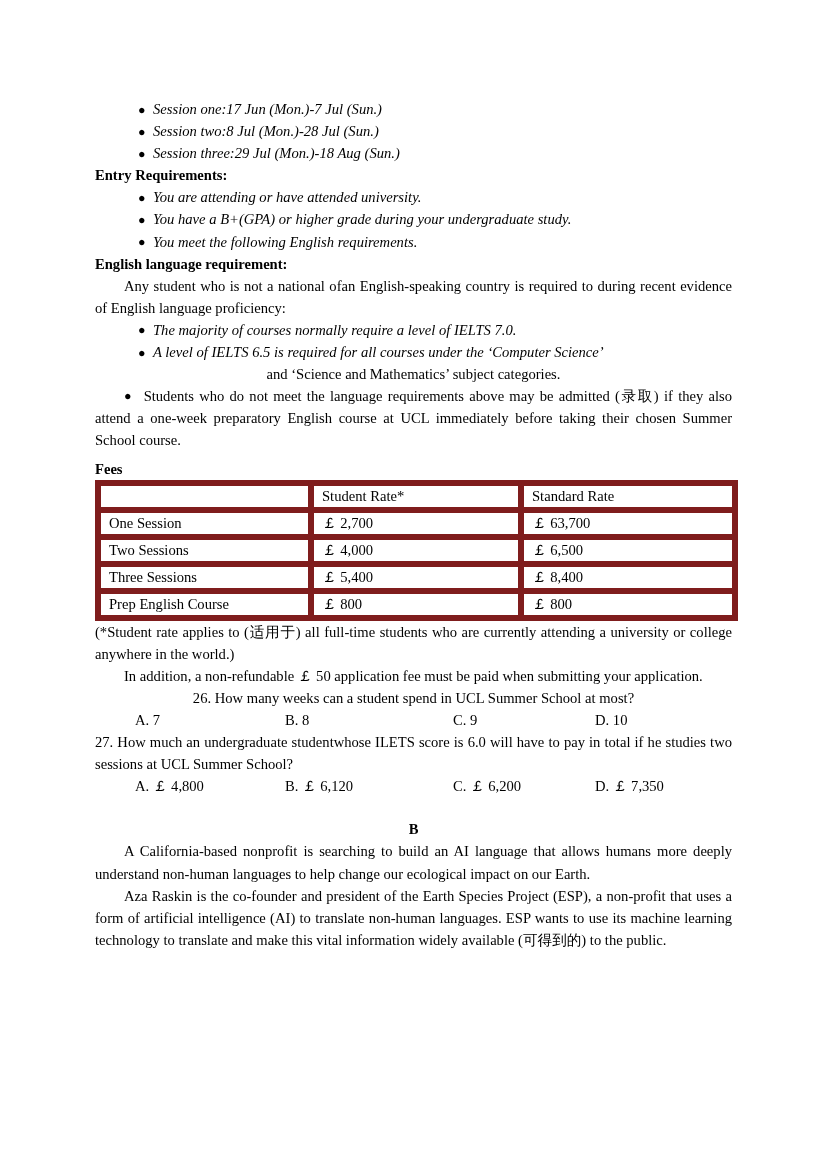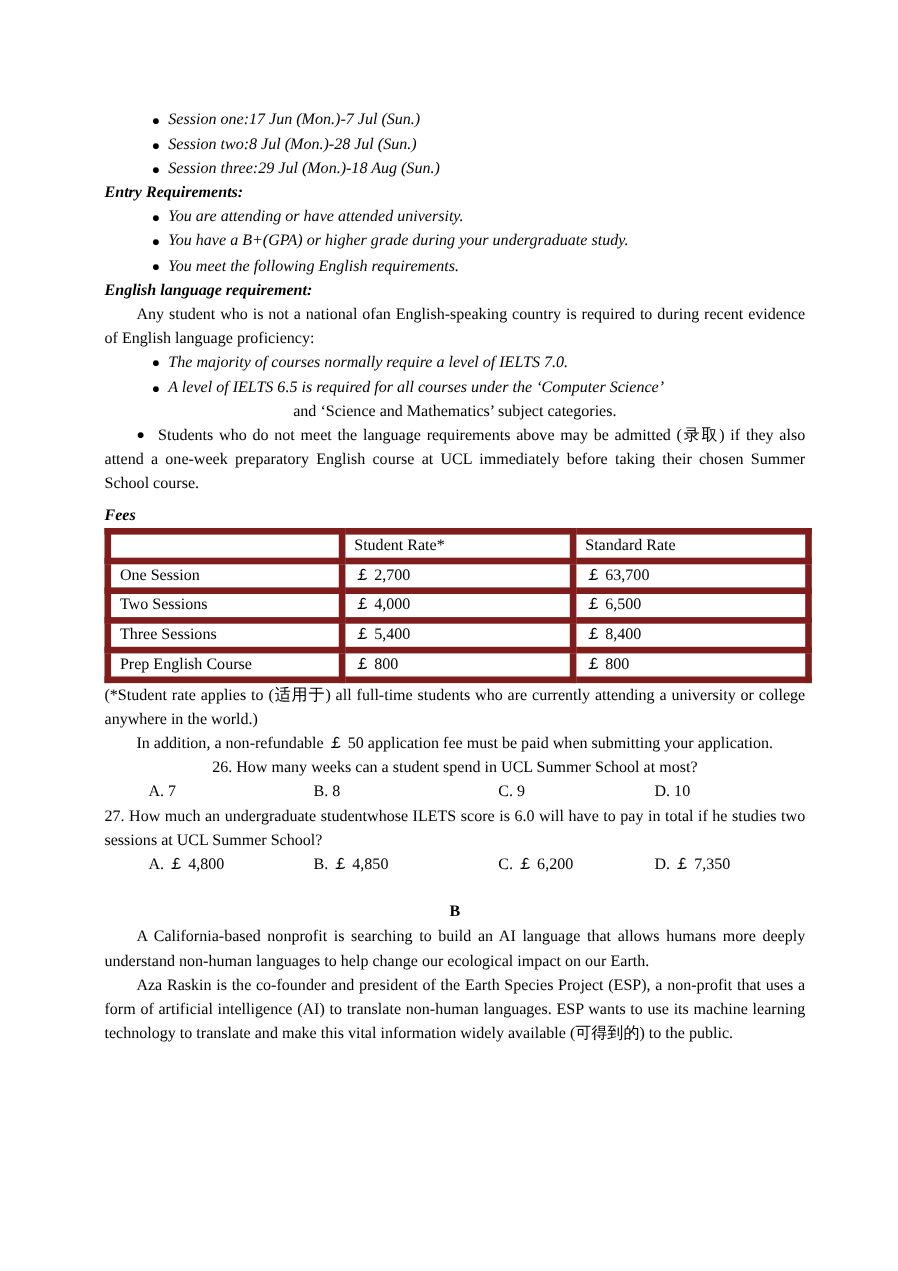--- a/index.html
+++ b/index.html
@@ -51,21 +51,20 @@
   .bullet-line .btxt {
     display: inline-block;
     margin-left: 15px;
     font-style: italic;
   }
   .heading {
     font-size: 14.6px;
     line-height: 22.1px;
     font-weight: bold;
     margin: 0;
-    font-style: italic;
   }
   .para {
     font-size: 14.6px;
     line-height: 22.1px;
     margin: 0;
     text-align: justify;
     text-justify: inter-word;
   }
   .para.indent { text-indent: 29px; }
   .para.hang-bullet { text-indent: 29px; }
@@ -191,21 +190,21 @@
         <span class="opt-b">B. 8</span>
         <span class="opt-c">C. 9</span>
         <span class="opt-d">D. 10</span>
       </div>
     </div>
 
     <div>
       <p class="para">27. How much an undergraduate studentwhose ILETS score is 6.0 will have to pay in total if he studies two sessions at UCL Summer School?</p>
       <div class="opts">
         <span class="opt-a">A. ￡ 4,800</span>
-        <span class="opt-b">B. ￡ 4,850</span>
+        <span class="opt-b">B. ￡ 6,120</span>
         <span class="opt-c">C. ￡ 6,200</span>
         <span class="opt-d">D. ￡ 7,350</span>
       </div>
     </div>
 
     <div class="gap-md"></div>
 
     <div>
       <p class="sec-label">B</p>
       <p class="para indent">A California-based nonprofit is searching to build an AI language that allows humans more deeply understand non-human languages to help change our ecological impact on our Earth.</p>

